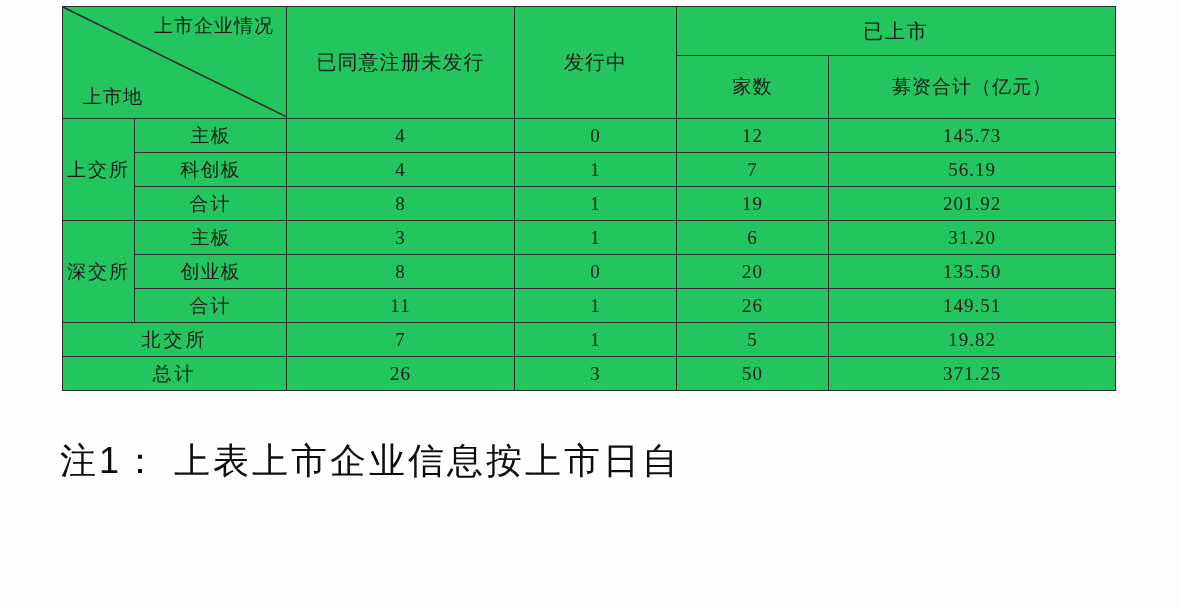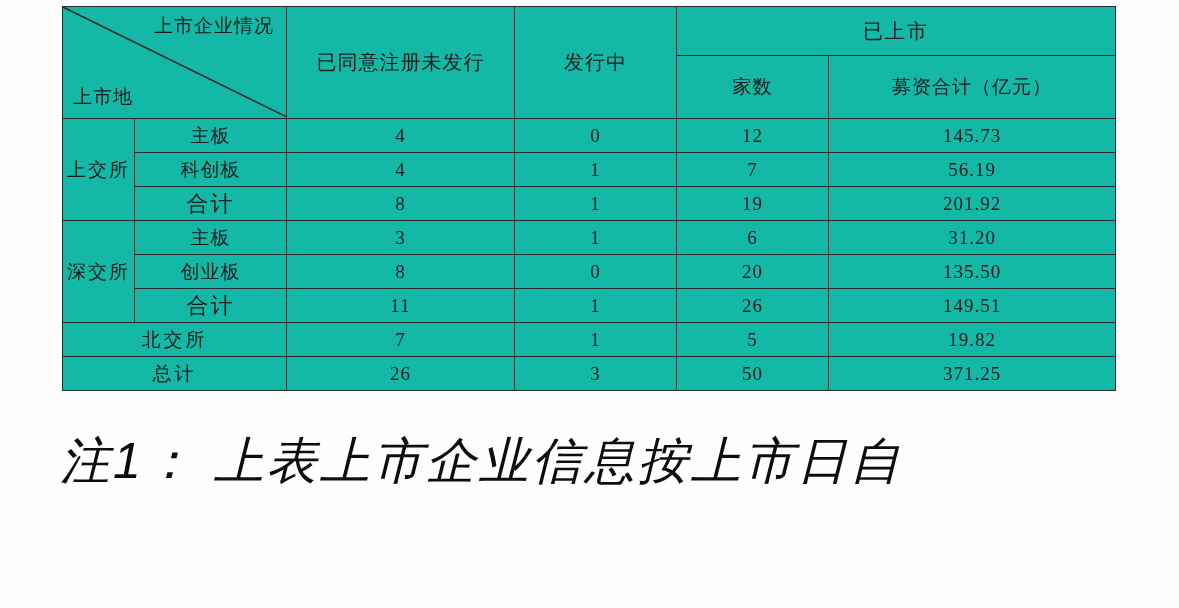--- a/index.html
+++ b/index.html
@@ -25,21 +25,21 @@
   .table-wrap {
     position: absolute;
     left: 62px;
     top: 6px;
     width: 1053px;
   }
   table.stat {
     border-collapse: collapse;
     width: 1053px;
     table-layout: fixed;
-    background: #14b8a6;
+    background: #22c55e;
     padding-left: 14px;
   }
   table.stat td, table.stat th {
     border: 1px solid #2b2b2b;
     font-weight: normal;
     text-align: center;
     vertical-align: middle;
     font-family: "Liberation Serif", "DejaVu Serif", serif;
     color: #1a1a1a;
     padding: 0;
@@ -65,21 +65,21 @@
     position: absolute;
     top: 6px;
     right: 12px;
     font-size: 19px;
     letter-spacing: 1px;
     white-space: nowrap;
   }
   .hdr-corner .lbl-bottom {
     position: absolute;
     bottom: 8px;
-    left: 10px;
+    left: 20px;
     font-size: 19px;
     letter-spacing: 1px;
     white-space: nowrap;
     font-family: Liberation Serif, serif;
   }
   .hdr-mid {
     font-size: 20px;
     letter-spacing: 1px;
     height: 110px;
   }
@@ -104,21 +104,21 @@
     line-height: 1.15;
     margin-left: 39px;
   }
   .mkt-name {
     font-size: 19px;
     letter-spacing: 1px;
     text-align: left;
     padding-left: 14px;
   }
   .mkt-total {
-    font-size: 22px;
+    font-size: 19px;
     letter-spacing: 2px;
     text-align: center;
   }
   .span-name {
     font-size: 19px;
     letter-spacing: 3px;
     text-align: center;
     margin-top: 44px;
   }
   .num {
@@ -126,26 +126,25 @@
     letter-spacing: 1px;
   }
 
   
   .note {
     position: absolute;
     left: 60px;
     top: 422px;
     width: 1100px;
     font-family: "Liberation Sans", "DejaVu Sans", sans-serif;
-    font-size: 50px;
+    font-size: 36px;
     line-height: 78px;
     letter-spacing: 3px;
     color: #0d0d0d;
     font-weight: 500;
-    font-style: italic;
   }
   .note div { white-space: nowrap; }
 </style>
 </head>
 <body>
 
 <div id="page">
 
   <div class="table-wrap">
     <table class="stat">

